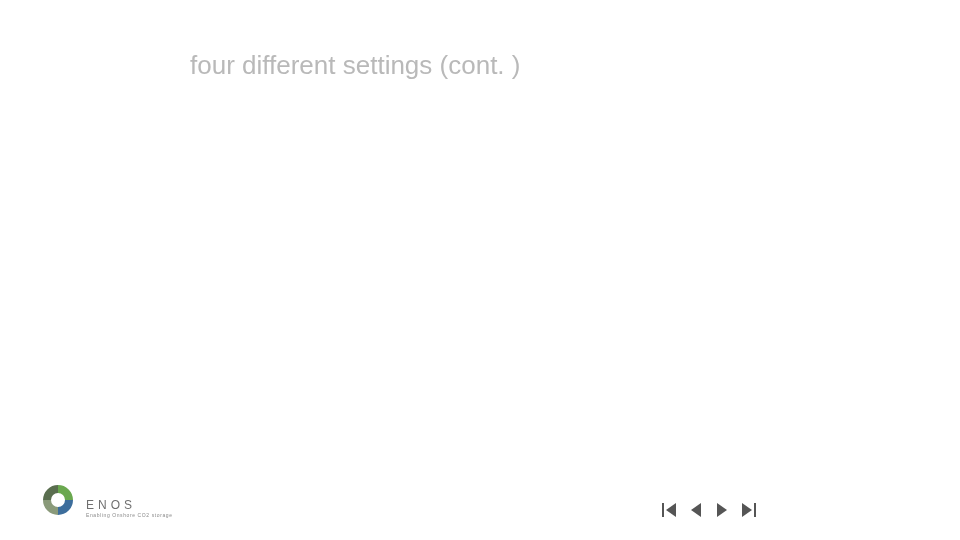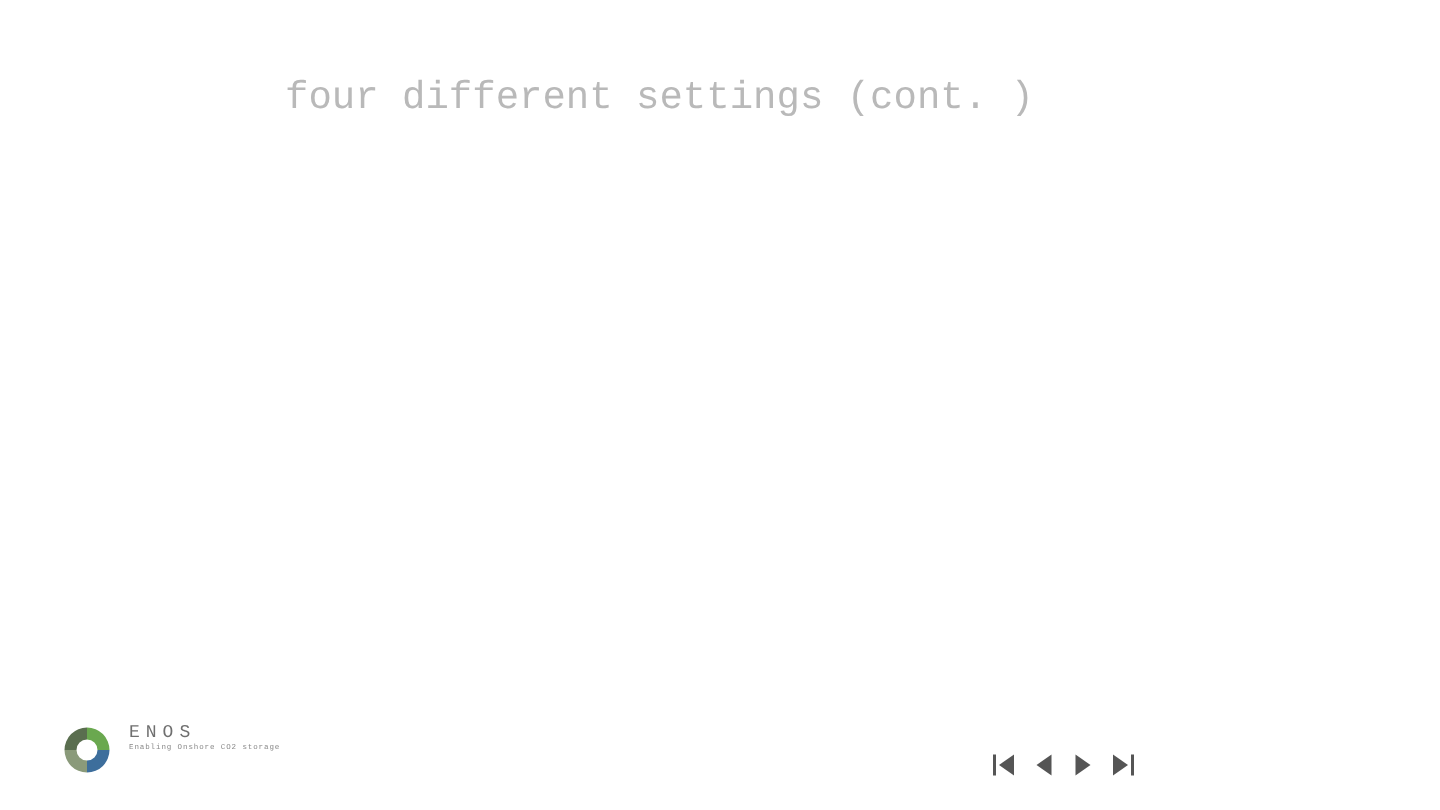--- a/index.html
+++ b/index.html
@@ -1,32 +1,32 @@
 <!DOCTYPE html>
 <html><head>
 <meta charset="utf-8">
 <style>
   * { margin: 0; padding: 0; box-sizing: border-box; }
   html, body { width: 960px; height: 540px; background: #ffffff; font-family: Arial, Helvetica, sans-serif; overflow: hidden; }
-  .slide { position: relative; width: 776px; height: 540px; font-family: Liberation Mono, monospace; }
+  .slide { position: relative; width: 776px; height: 540px; }
   .title {
     position: absolute;
     left: 190px;
     top: 50px;
     font-size: 26px;
     font-weight: 400;
     color: #b9b9b9;
     letter-spacing: 0px;
   }
   .footer {
     position: absolute;
     left: 40px;
     bottom: 22px;
     display: flex;
-    align-items: flex-start;
+    align-items: flex-end;
     gap: 10px;
   }
   .logo-mark {
     width: 36px;
     height: 36px;
     position: relative;
   }
   .logo-mark svg { width: 36px; height: 36px; display: block; }
   .logo-text {
     display: flex;

